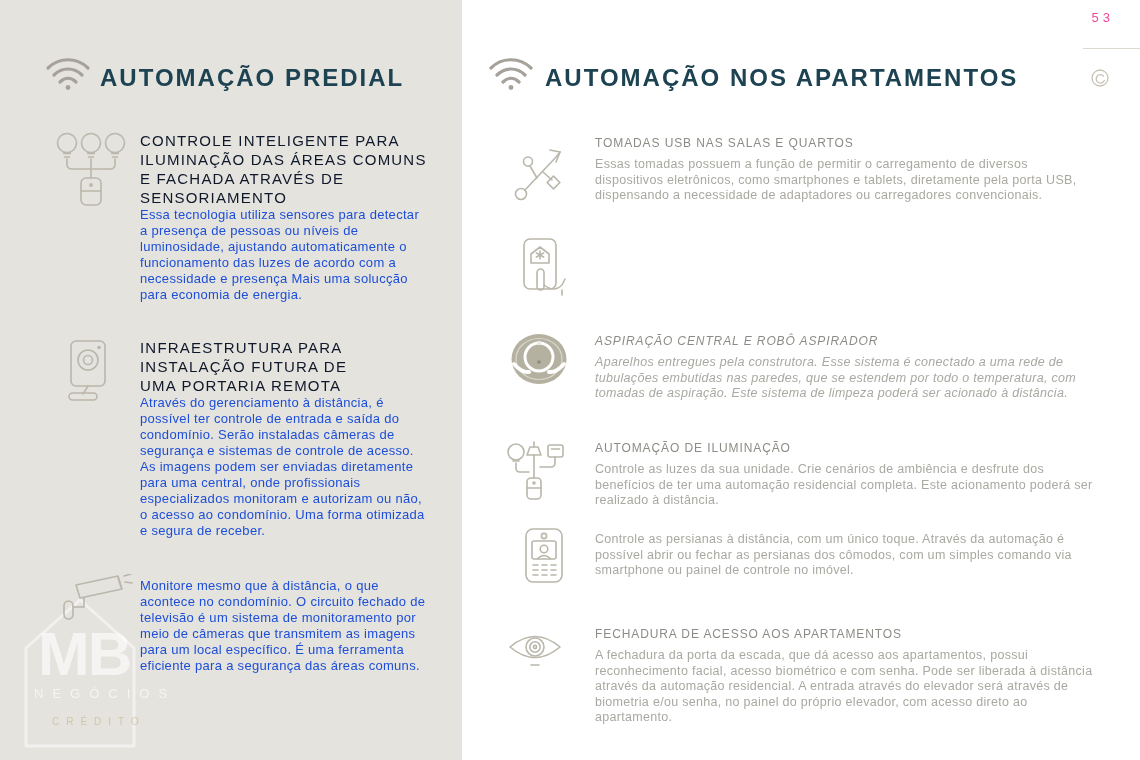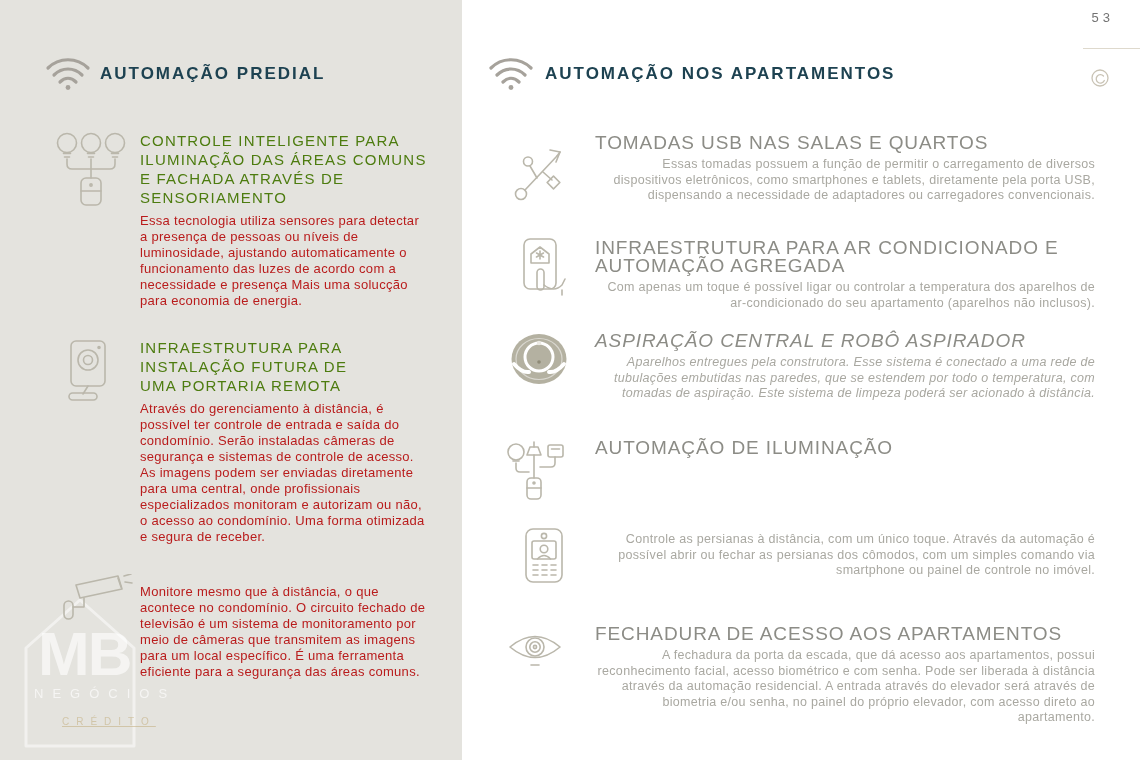--- a/index.html
+++ b/index.html
@@ -2,50 +2,50 @@
 <html><head>
 <meta charset="utf-8">
 <style>
   html,body{margin:0;padding:0;}
   body{width:1140px;height:760px;position:relative;overflow:hidden;background:#ffffff;
        font-family:"Liberation Sans",sans-serif;}
   .page{position:absolute;inset:0;}
   .left-panel{position:absolute;left:0;top:0;width:462px;height:760px;background:#e4e3de;}
 
   
-  .section-header-title{position:absolute;font-size:17px;letter-spacing:2px;color:#1d4251;
+  .section-header-title{position:absolute;font-size:24px;letter-spacing:2px;color:#1d4251;
        font-weight:700;white-space:nowrap;z-index:2;}
   .wifi{position:absolute;z-index:2;}
 
   
   .item-text{position:absolute;z-index:2;}
   .item-title{white-space:pre-line;font-weight:400;}
-  .lt .item-title{font-size:15px;line-height:19px;letter-spacing:1.2px;color:#4d7c0f;width:330px;}
-  .lt .item-body{margin-top:6px;font-size:13px;line-height:16px;letter-spacing:0.3px;color:#b91c1c;width:290px;}
-  .rt .item-title{font-size:19px;line-height:18px;letter-spacing:0.9px;color:#8c8c86;width:500px;}
-  .rt .item-body{margin-top:5px;font-size:12.5px;line-height:15.5px;letter-spacing:0.3px;color:#a9a8a1;width:500px;text-align:right;}
+  .lt .item-title{font-size:15px;line-height:19px;letter-spacing:1.2px;color:#0f172a;width:330px;}
+  .lt .item-body{margin-top:0;font-size:13px;line-height:16px;letter-spacing:0.3px;color:#1d4ed8;width:290px;}
+  .rt .item-title{font-size:12px;line-height:18px;letter-spacing:0.9px;color:#8c8c86;width:500px;}
+  .rt .item-body{margin-top:5px;font-size:12.5px;line-height:15.5px;letter-spacing:0.3px;color:#a9a8a1;width:500px;}
 
   .icon-box{position:absolute;z-index:2;}
   svg.icon{stroke:#bab7ab;fill:none;stroke-width:1.6;stroke-linecap:round;stroke-linejoin:round;}
 
   
   .page-number{position:absolute;top:10px;right:26px;font-size:13px;letter-spacing:4px;
-       color:#737373;z-index:3;}
+       color:#ec4899;z-index:3;}
   .corner-rule{position:absolute;top:48px;left:1083px;right:0;height:1px;background:#ded9cd;z-index:3;}
   .corner-badge{position:absolute;top:68px;left:1090px;z-index:3;}
 
   
   .watermark{position:absolute;left:0;top:0;width:462px;height:760px;z-index:1;pointer-events:none;}
   .wm-house{position:absolute;left:20px;top:596px;}
   .wm-mb{position:absolute;left:38px;top:618px;font-size:62px;font-weight:700;letter-spacing:-2px;
        color:rgba(255,255,255,0.62);}
   .wm-line1{position:absolute;left:34px;top:686px;font-size:13px;letter-spacing:9px;
        color:rgba(255,255,255,0.65);white-space:nowrap;}
-  .wm-line2{position:absolute;left:62px;top:716px;font-size:10px;letter-spacing:7px;
-       color:rgba(197,176,132,0.6);white-space:nowrap;text-decoration:underline;}
+  .wm-line2{position:absolute;left:52px;top:716px;font-size:10px;letter-spacing:7px;
+       color:rgba(197,176,132,0.6);white-space:nowrap;}
 </style>
 </head>
 <body>
 
 <div class="page">
 
   <div class="left-panel"></div>
 
   <div class="watermark">
     <svg class="wm-house" width="120" height="156" viewBox="0 0 120 156">
@@ -155,25 +155,20 @@
 
   <div class="icon-box" style="left:518px;top:238px;">
     <svg class="icon" width="54" height="60" viewBox="0 0 54 60">
       <rect x="6" y="1" width="32" height="50" rx="6"></rect>
       <path d="M22 9 L31 16 V25 H13 V16 Z"></path>
       <path d="M22 13 v8 M18.5 15 l7 4 M25.5 15 l-7 4"></path>
       <rect x="19" y="31" width="7" height="21" rx="3.5"></rect>
       <path d="M26 47 q10 8 18 0 l3 -6"></path>
       <path d="M44 52 v5"></path>
     </svg>
-  </div>
-  <div class="item-text rt" style="left:595px;top:239px;">
-    <div class="item-title">INFRAESTRUTURA PARA AR CONDICIONADO E
-AUTOMAÇÃO AGREGADA</div>
-    <div class="item-body">Com apenas um toque é possível ligar ou controlar a temperatura dos aparelhos de ar-condicionado do seu apartamento (aparelhos não inclusos).</div>
   </div>
 
   <div class="icon-box" style="left:510px;top:332px;">
     <svg width="58" height="54" viewBox="0 0 58 54">
       <ellipse cx="29" cy="27" rx="27.5" ry="25" fill="#b4b1a1" stroke="none"></ellipse>
       <ellipse cx="29" cy="27" rx="23" ry="20.5" fill="none" stroke="#e8e7e2" stroke-width="1.2" opacity="0.7"></ellipse>
       <circle cx="29" cy="25" r="14" fill="none" stroke="#ffffff" stroke-width="3"></circle>
       <circle cx="29" cy="11" r="2.2" fill="#eceae4" stroke="none"></circle>
       <circle cx="29" cy="30" r="1.8" fill="#8f8b77" stroke="none"></circle>
       <path d="M4 32 q8 9 15 8" fill="none" stroke="#ffffff" stroke-width="4" stroke-linecap="round"></path>
@@ -196,20 +191,21 @@
       <path d="M10 25 v5 q0 4 4 4 h9"></path>
       <path d="M49 19 v6 q0 4 -4 4 h-11"></path>
       <path d="M28 17 v17 M28 34 v6"></path>
       <rect x="21" y="40" width="14" height="21" rx="4"></rect>
       <path d="M21 50 h14"></path>
         <circle cx="28" cy="45" r="1"></circle>
     </svg>
   </div>
   <div class="item-text rt" style="left:595px;top:439px;">
     <div class="item-title">AUTOMAÇÃO DE ILUMINAÇÃO</div>
+    <div class="item-body">Controle as luzes da sua unidade. Crie cenários de ambiência e desfrute dos benefícios de ter uma automação residencial completa. Este acionamento poderá ser realizado à distância.</div>
   </div>
 
   <div class="icon-box" style="left:523px;top:528px;">
     <svg class="icon" width="42" height="56" viewBox="0 0 42 56">
       <rect x="3" y="1" width="36" height="53" rx="7"></rect>
       <circle cx="21" cy="8" r="2.6"></circle>
       <rect x="9" y="13" width="24" height="18" rx="2"></rect>
       <circle cx="21" cy="21" r="3.8"></circle>
         <path d="M14.5 31 q6.5 -7 13 0"></path>
       <path d="M10 37 h5 M19 37 h5 M28 37 h5"></path>

